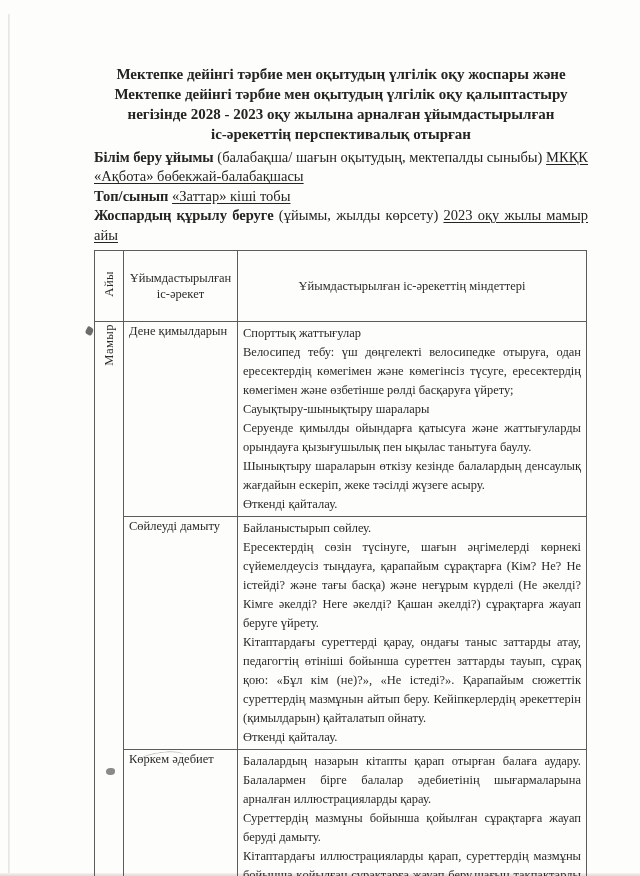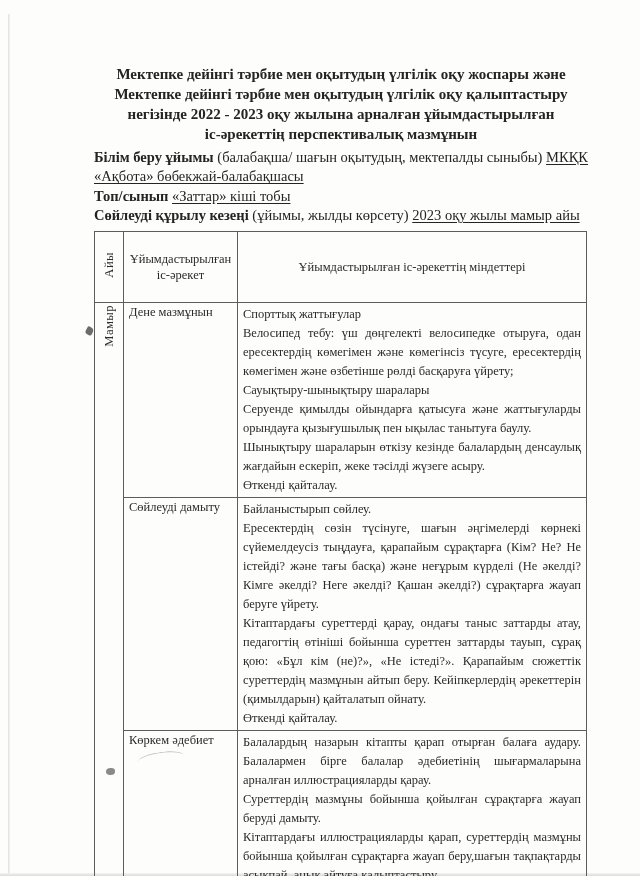--- a/index.html
+++ b/index.html
@@ -94,46 +94,46 @@
   <div class="edge-bottom"></div>
   <div class="scan-speck"></div>
   <div class="scan-smudge"></div>
   <div class="scan-pencil"></div>
 
   <div class="content">
 
     <div class="title-block">
       <p>Мектепке дейінгі тәрбие мен оқытудың үлгілік оқу жоспары және</p>
       <p>Мектепке дейінгі тәрбие мен оқытудың үлгілік оқу қалыптастыру</p>
-      <p>негізінде 2022 - 2023 оқу жылына арналған  ұйымдастырылған</p>
-      <p>іс-әрекеттің перспективалық мазмұнын</p>
+      <p>негізінде 2028 - 2023 оқу жылына арналған  ұйымдастырылған</p>
+      <p>іс-әрекеттің перспективалық отырған</p>
     </div>
 
     <div class="info-block">
       <p><span class="info-label">Білім беру ұйымы</span> <span>(балабақша/ шағын оқытудың, мектепалды сыныбы)</span> <span class="info-value">МКҚК «Ақбота» бөбекжай-балабақшасы</span></p>
       <p><span class="info-label">Топ/сынып</span> <span class="info-value">«Заттар» кіші тобы</span></p>
-      <p><span class="info-label">Сөйлеуді құрылу кезеңі</span> <span>(ұйымы, жылды көрсету)</span> <span class="info-value">2023 оқу жылы мамыр айы</span></p>
+      <p><span class="info-label">Жоспардың құрылу беруге</span> <span>(ұйымы, жылды көрсету)</span> <span class="info-value">2023 оқу жылы мамыр айы</span></p>
     </div>
 
     <table class="plan">
       <colgroup>
         <col class="c-month">
           <col class="c-activity">
           <col class="c-tasks">
       </colgroup>
       <tbody>
         <tr class="head">
           <th class="month-h"><span class="vert">Айы</span></th>
           <th><span style="white-space: pre-line;">Ұйымдастырылған
 іс-әрекет</span></th>
           <th><span>Ұйымдастырылған іс-әрекеттің міндеттері</span></th>
         </tr>
         <tr class="r1">
           <td class="month-cell" rowspan="3"><span class="vert">Мамыр</span></td>
-          <td class="activity">Дене мазмұнын</td>
+          <td class="activity">Дене қимылдарын</td>
           <td class="tasks">Спорттық жаттығулар
 Велосипед тебу: үш дөңгелекті велосипедке отыруға, одан ересектердің көмегімен және көмегінсіз түсуге, ересектердің көмегімен және өзбетінше рөлді басқаруға үйрету;
 Сауықтыру-шынықтыру шаралары
 Серуенде қимылды ойындарға қатысуға және жаттығуларды орындауға қызығушылық пен ықылас танытуға баулу.
 Шынықтыру шараларын өткізу кезінде балалардың денсаулық жағдайын ескеріп, жеке тәсілді жүзеге асыру.
 Өткенді қайталау.</td>
         </tr>
         <tr class="r2">
           <td class="activity">Сөйлеуді дамыту</td>
           <td class="tasks">Байланыстырып сөйлеу.

